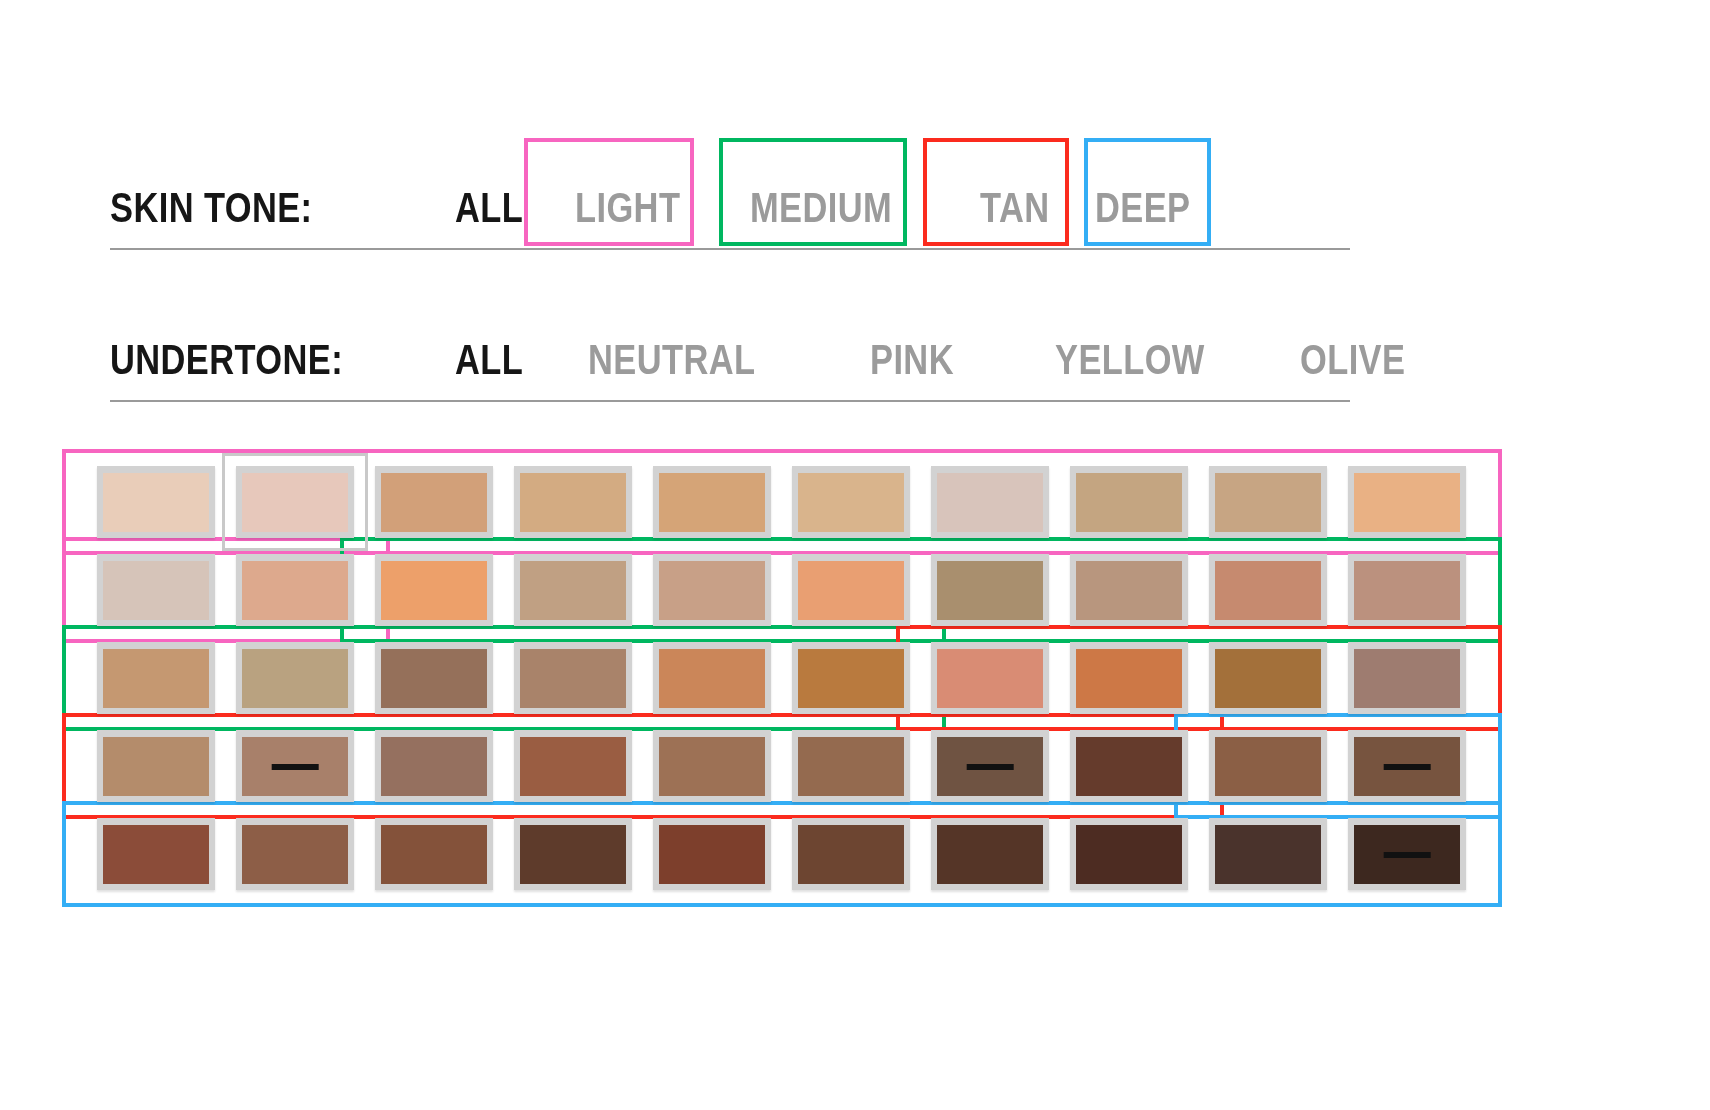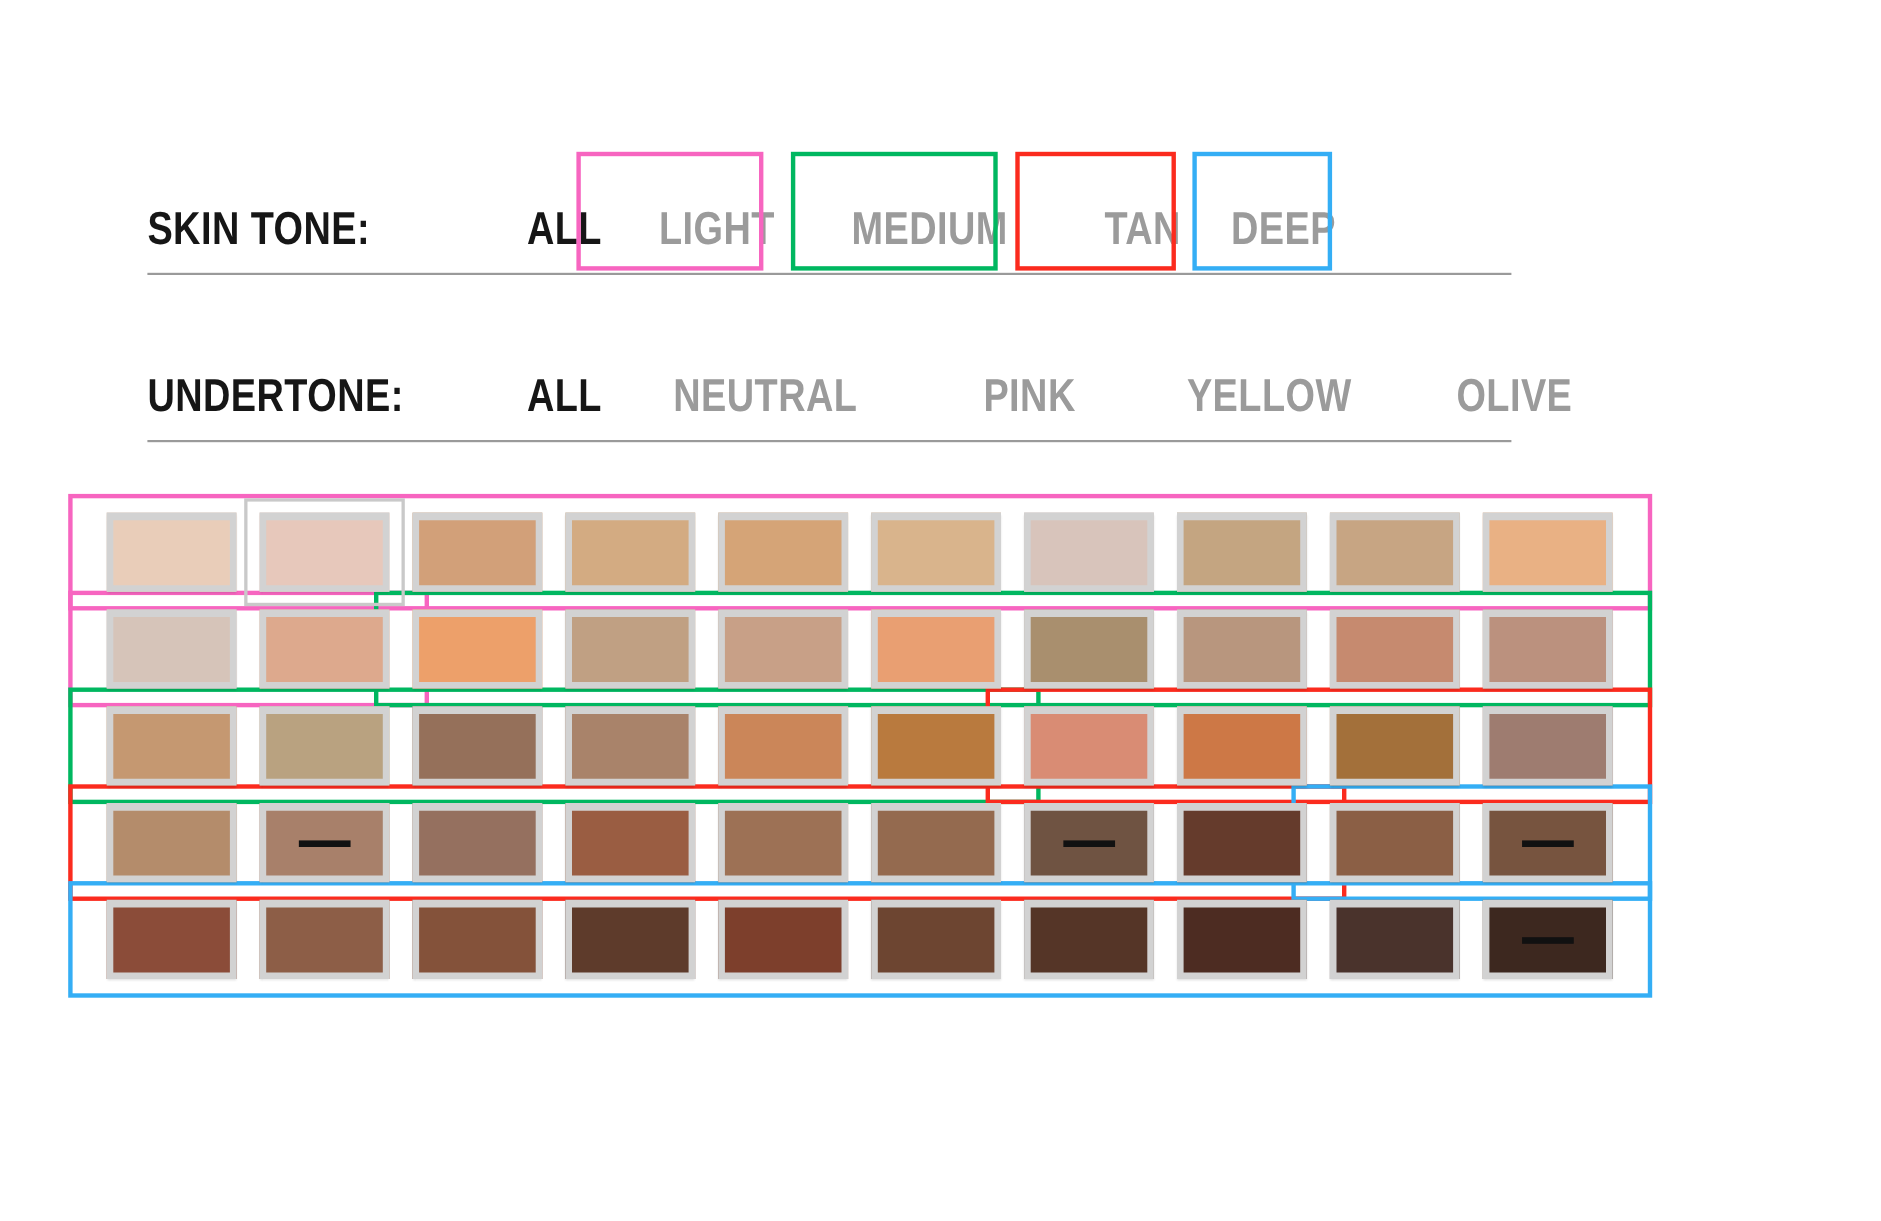--- a/index.html
+++ b/index.html
@@ -15,21 +15,20 @@
     position: relative;
     overflow: hidden;
   }
 
   
   .filters {
     position: absolute;
     left: 110px;
     top: 140px;
     width: 1240px;
-    margin-left: 24px;
   }
   .filter-row {
     position: relative;
     height: 110px;
   }
   .filter-line {
     position: absolute;
     left: 0;
     right: 0;
     bottom: 0;

